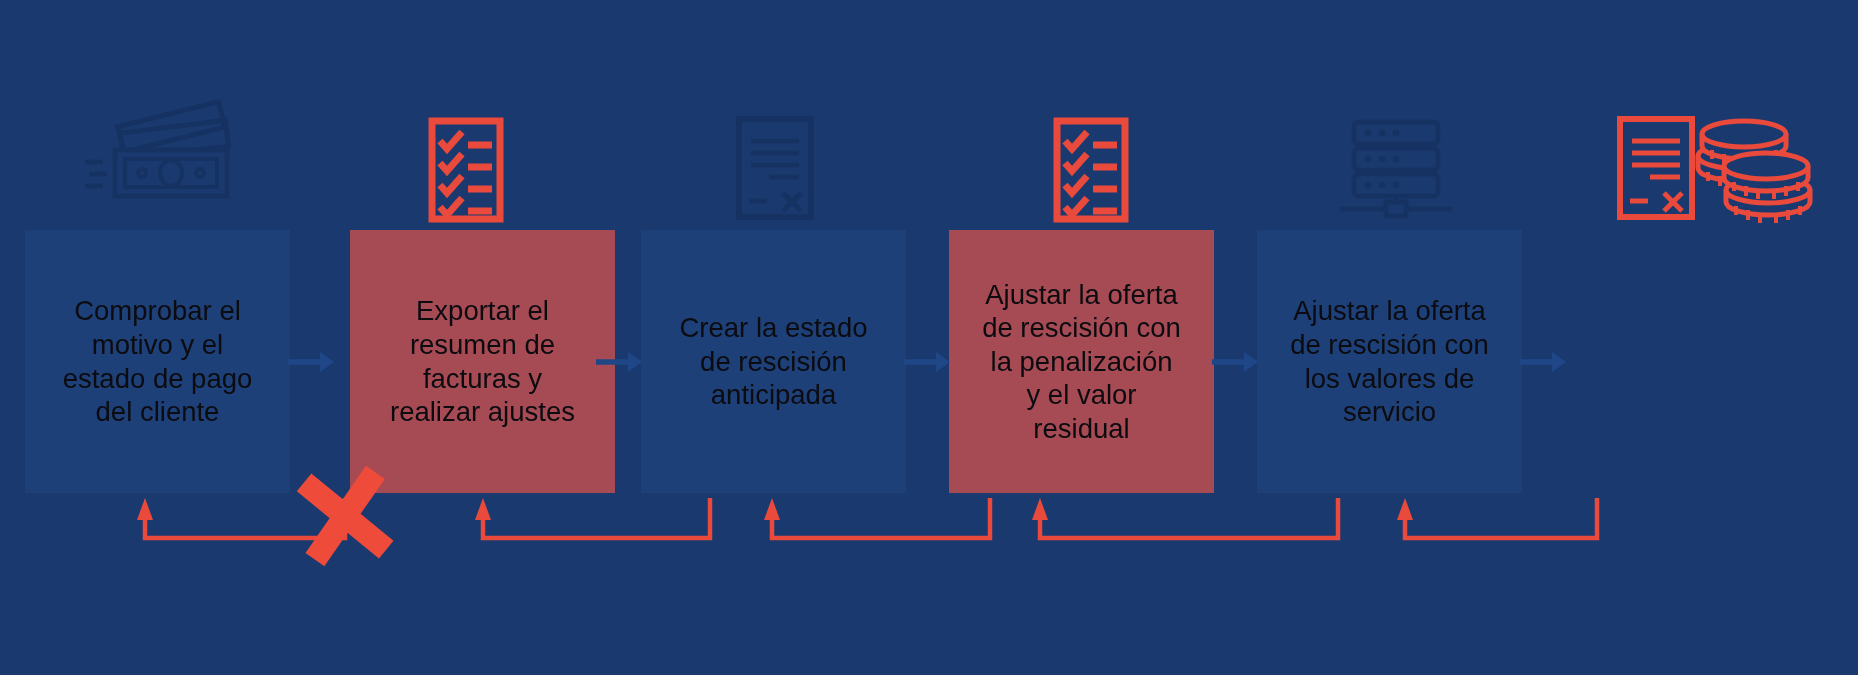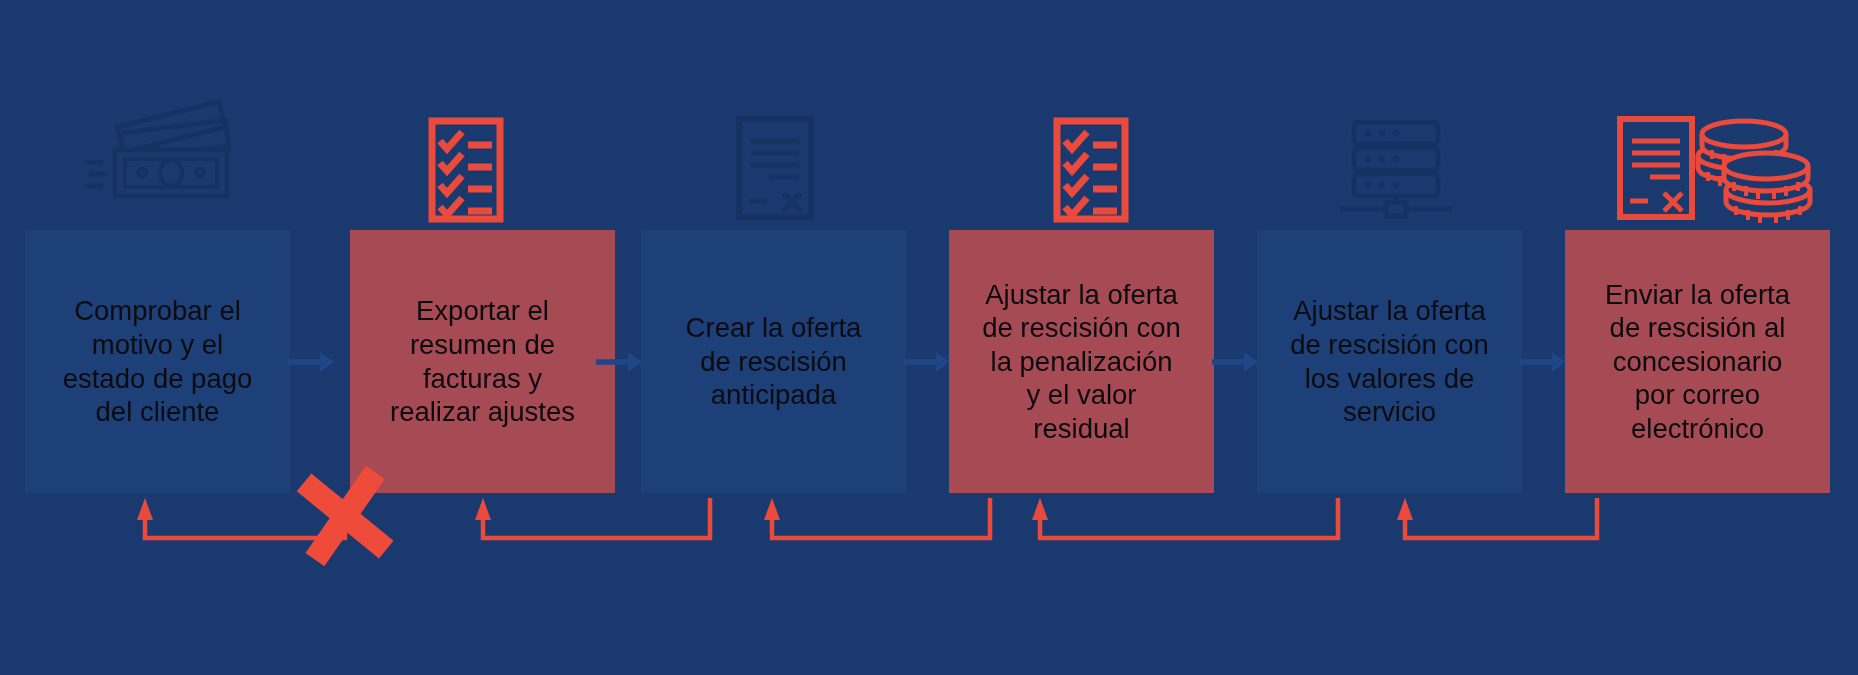--- a/index.html
+++ b/index.html
@@ -131,44 +131,37 @@
 estado de pago
 del cliente</div>
   </div>
   <div class="step red" style="left:350px">
     <div class="step-label">Exportar el
 resumen de
 facturas y
 realizar ajustes</div>
   </div>
   <div class="step blue" style="left:641px">
-    <div class="step-label">Crear la oferta
+    <div class="step-label">Crear la estado
 de rescisión
 anticipada</div>
   </div>
   <div class="step red" style="left:949px">
     <div class="step-label">Ajustar la oferta
 de rescisión con
 la penalización
 y el valor
 residual</div>
   </div>
   <div class="step blue" style="left:1257px">
     <div class="step-label">Ajustar la oferta
 de rescisión con
 los valores de
 servicio</div>
   </div>
-  <div class="step red" style="left:1565px">
-    <div class="step-label">Enviar la oferta
-de rescisión al
-concesionario
-por correo
-electrónico</div>
-  </div>
 
   <div class="fwd-arrow" style="left:288px">
     <svg width="47" height="26">
         <path d="M0 13 H32" stroke="var(--connector)" stroke-width="5.5"></path>
         <polygon points="32,3 46,13 32,23" fill="var(--connector)"></polygon>
       </svg>
   </div>
   <div class="fwd-arrow" style="left:596px">
     <svg width="47" height="26">
         <path d="M0 13 H32" stroke="var(--connector)" stroke-width="5.5"></path>

